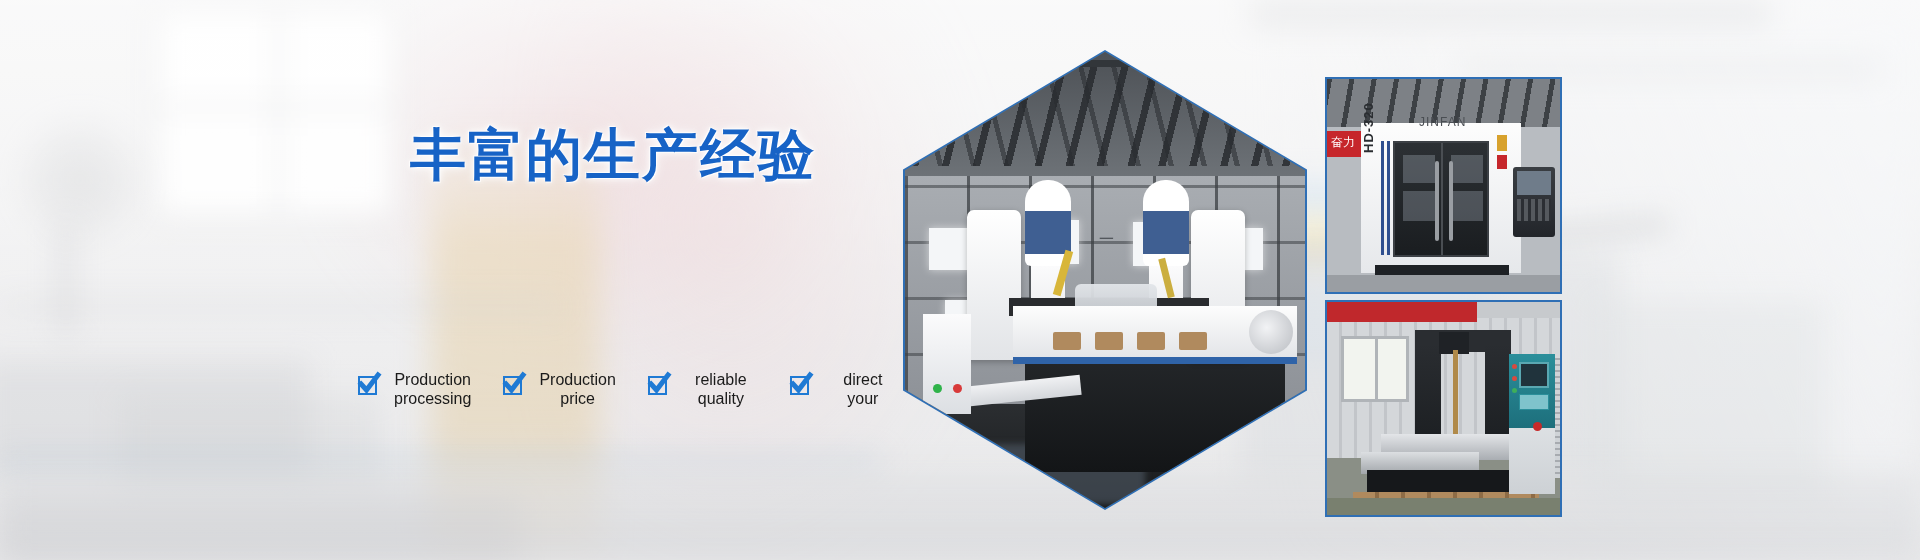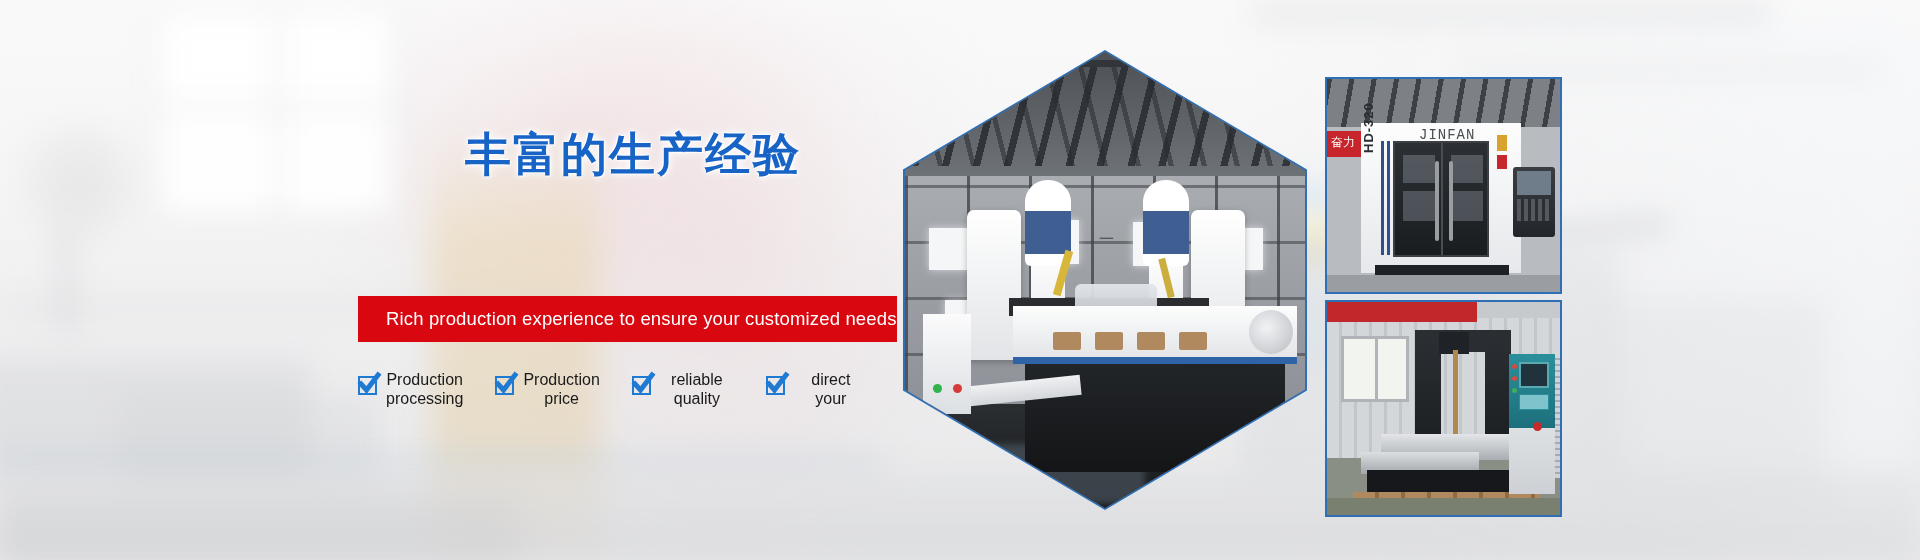--- a/index.html
+++ b/index.html
@@ -76,24 +76,23 @@
 
   
   .bg-haze {
     position:absolute; inset:0;
     background:linear-gradient(180deg,rgba(255,255,255,.58),rgba(255,255,255,.40) 45%,rgba(255,255,255,.30));
   }
 
   
   .headline {
     position:absolute; left:396px; top:126px; width:460px;
-    text-align:center;
     font-family:"DejaVu Serif","Liberation Serif",serif;
     font-weight:700;
-    font-size:46px;
+    font-size:56px;
     line-height:56px;
     letter-spacing:2px;
     color:#1763c6;
     text-shadow:
       0 0 6px rgba(255,255,255,.95),
       0 0 12px rgba(255,255,255,.9),
       1px 1px 0 rgba(255,255,255,.85),
       -1px -1px 0 rgba(255,255,255,.85);
     white-space:nowrap;
   }
@@ -131,20 +130,21 @@
     flex:0 0 auto;
   }
   .chk svg { position:absolute; left:-4px; top:-7px; width:26px; height:26px; }
 
   .feature-label {
     font-size:16px; line-height:19px;
     color:#1a1a1a;
     text-align:center;
     white-space:pre-line;
     min-width:74px;
+    margin-left:8px;
   }
 
   
   .hex-wrap {
     position:absolute; left:903px; top:50px;
     width:404px; height:460px;
   }
   .hex {
     position:absolute; inset:0;
     clip-path:polygon(50% 0%,100% 26%,100% 74%,50% 100%,0% 74%,0% 26%);
@@ -294,21 +294,21 @@
     border:2px solid #3c4045;
   }
   .st-door-split { position:absolute; left:50%; top:0; width:2px; height:100%; background:#4a4e53; }
   .st-handle { position:absolute; top:18px; width:4px; height:80px; background:#9a9ea3; border-radius:2px; }
   .st-h1 { left:40px; } .st-h2 { left:54px; }
   .st-glass { position:absolute; background:rgba(160,170,180,.35); }
   .st-g1 { left:8px; top:12px; width:32px; height:28px; }
   .st-g2 { left:56px; top:12px; width:32px; height:28px; }
   .st-g3 { left:8px; top:48px; width:32px; height:30px; }
   .st-g4 { left:56px; top:48px; width:32px; height:30px; }
-  .st-logo { position:absolute; left:92px; top:48px; font-size:14px; color:#4a4e53; letter-spacing:1px;font-family:Liberation Mono, monospace; }
+  .st-logo { position:absolute; left:92px; top:36px; font-size:12px; color:#4a4e53; letter-spacing:1px; }
   .st-model {
     position:absolute; left:34px; top:74px;
     transform:rotate(-90deg); transform-origin:left top;
     font-size:13px; font-weight:700; color:#2a2d31; letter-spacing:1px;
     white-space:nowrap;
   }
   .st-blueline { position:absolute; top:62px; width:3px; height:114px; background:#2f4f8f; }
   .st-bl1 { left:54px; } .st-bl2 { left:60px; }
   .st-panel {
     position:absolute; left:186px; top:88px; width:42px; height:70px;
@@ -398,23 +398,20 @@
   <div class="bg-shape bg-blue2"></div>
   <div class="bg-shape bg-mach-r1"></div>
   <div class="bg-shape bg-mach-r2"></div>
   <div class="bg-shape bg-floor"></div>
   <div class="bg-haze"></div>
 
   <div class="headline">
     <div class="l1">丰富的生产经验</div>
   </div>
 
-  <div class="redbar">
-    <span>Rich production experience to ensure your customized needs</span>
-  </div>
 
   <div class="features">
 
     <div class="feature">
       <span class="chk">
         <svg viewBox="0 0 26 26" aria-hidden="true">
           <path d="M5 13 L10.5 19 L22 4" fill="none" stroke="#1f7ad4" stroke-width="5" stroke-linecap="square" stroke-linejoin="miter"></path>
         </svg>
       </span>
       <span class="feature-label">Production

